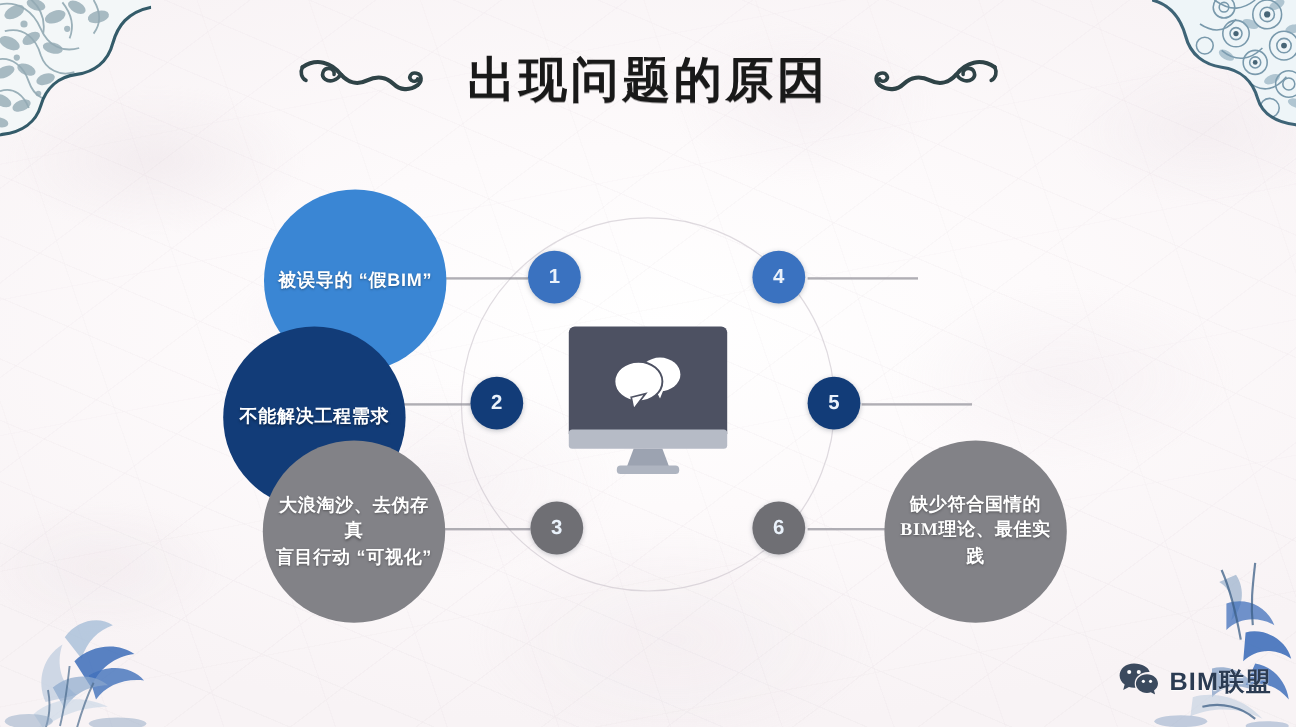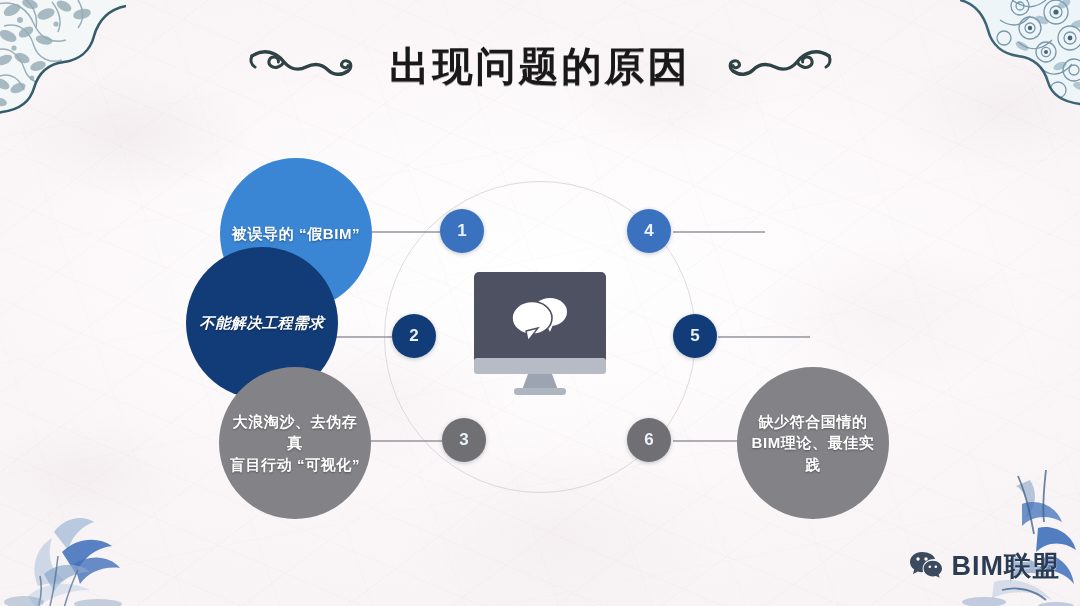--- a/index.html
+++ b/index.html
@@ -142,21 +142,21 @@
 
   
   .watermark {
     position: absolute;
     right: 20px; bottom: 22px;
     display: flex;
     align-items: center;
     gap: 9px;
   }
   .watermark-text {
-    font-size: 27px;
+    font-size: 21px;
     font-weight: 700;
     letter-spacing: 1px;
     color: #2b3b52;
     text-shadow: 0 1px 1px rgba(255,255,255,.85);
   }
 </style>
 </head>
 <body>
 
 <div id="slide">
@@ -337,28 +337,28 @@
     <div class="connector" style="left:348px; top:231px; width:92px;"></div>
     <div class="connector" style="left:300px; top:336px; width:92px;"></div>
     <div class="connector" style="left:350px; top:440px; width:92px;"></div>
 
     <div class="connector" style="left:673px; top:231px; width:92px;"></div>
     <div class="connector" style="left:718px; top:336px; width:92px;"></div>
     <div class="connector" style="left:673px; top:440px; width:92px;"></div>
 
     <div class="bubble bubble-blue" style="left:220px; top:158px; width:152px; height:152px;">被误导的 “假BIM”</div>
 
-    <div class="bubble bubble-navy" style="left:186px; top:247px; width:152px; height:152px;font-style:italic;">不能解决工程需求</div>
+    <div class="bubble bubble-navy" style="left:186px; top:272px; width:152px; height:152px;">不能解决工程需求</div>
 
     <div class="bubble bubble-gray" style="left:219px; top:367px; width:152px; height:152px;">大浪淘沙、去伪存真
 盲目行动 “可视化”</div>
 
 
 
-    <div class="bubble bubble-gray" style="left:737px; top:367px; width:152px; height:152px;">缺少符合国情的
+    <div class="bubble bubble-gray" style="left:737px; top:367px; width:152px; height:152px;font-family:Liberation Serif, serif;">缺少符合国情的
 BIM理论、最佳实践</div>
 
     <div class="monitor">
       <svg width="140" height="132" viewBox="0 0 140 132" aria-hidden="true">
         <rect x="4" y="4" width="132" height="94" rx="5" fill="#4d5162"></rect>
         <rect x="4" y="90" width="132" height="16" rx="3" fill="#b6bbc6"></rect>
         <path d="M58,106 L82,106 L88,122 L52,122 Z" fill="#9ca3b1"></path>
         <rect x="44" y="120" width="52" height="7" rx="3.2" fill="#aeb4c0"></rect>
         <g fill="#ffffff">
           <ellipse cx="80" cy="44" rx="17" ry="14"></ellipse>

